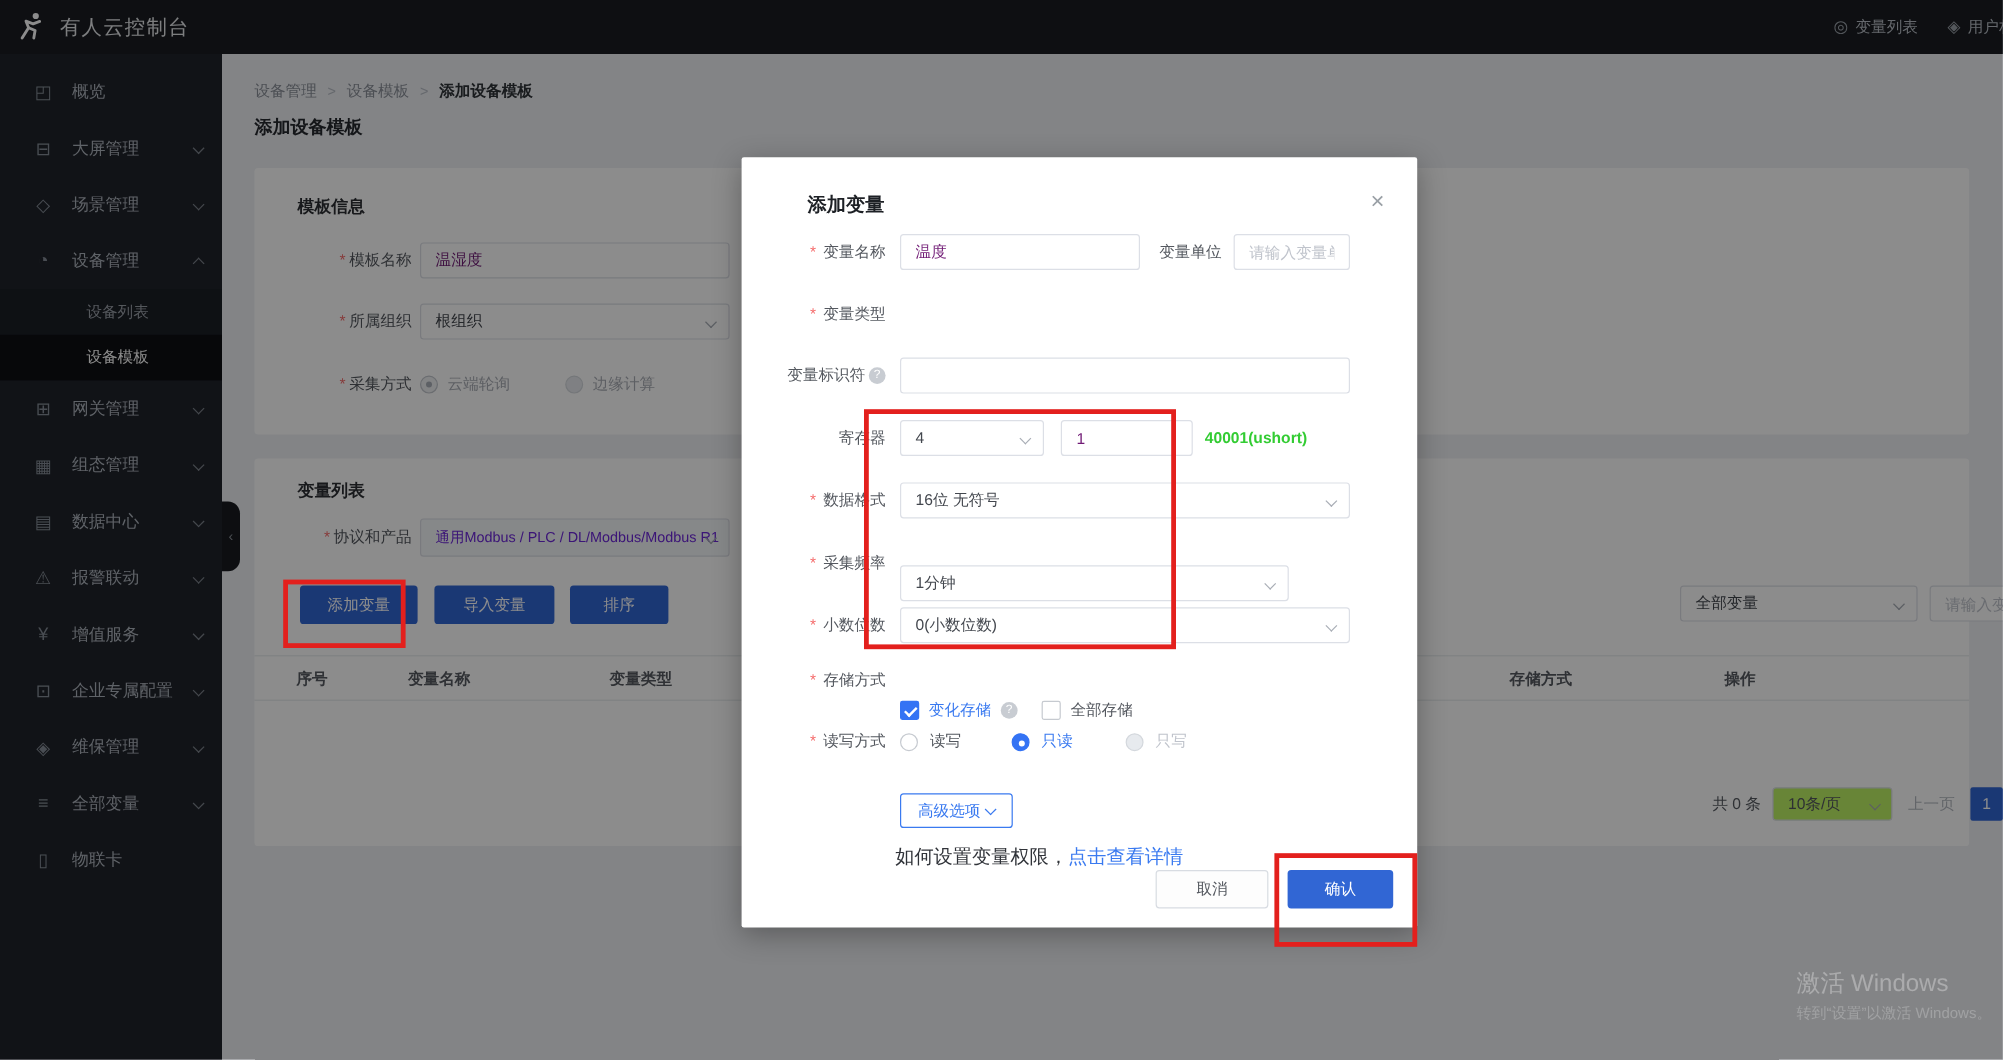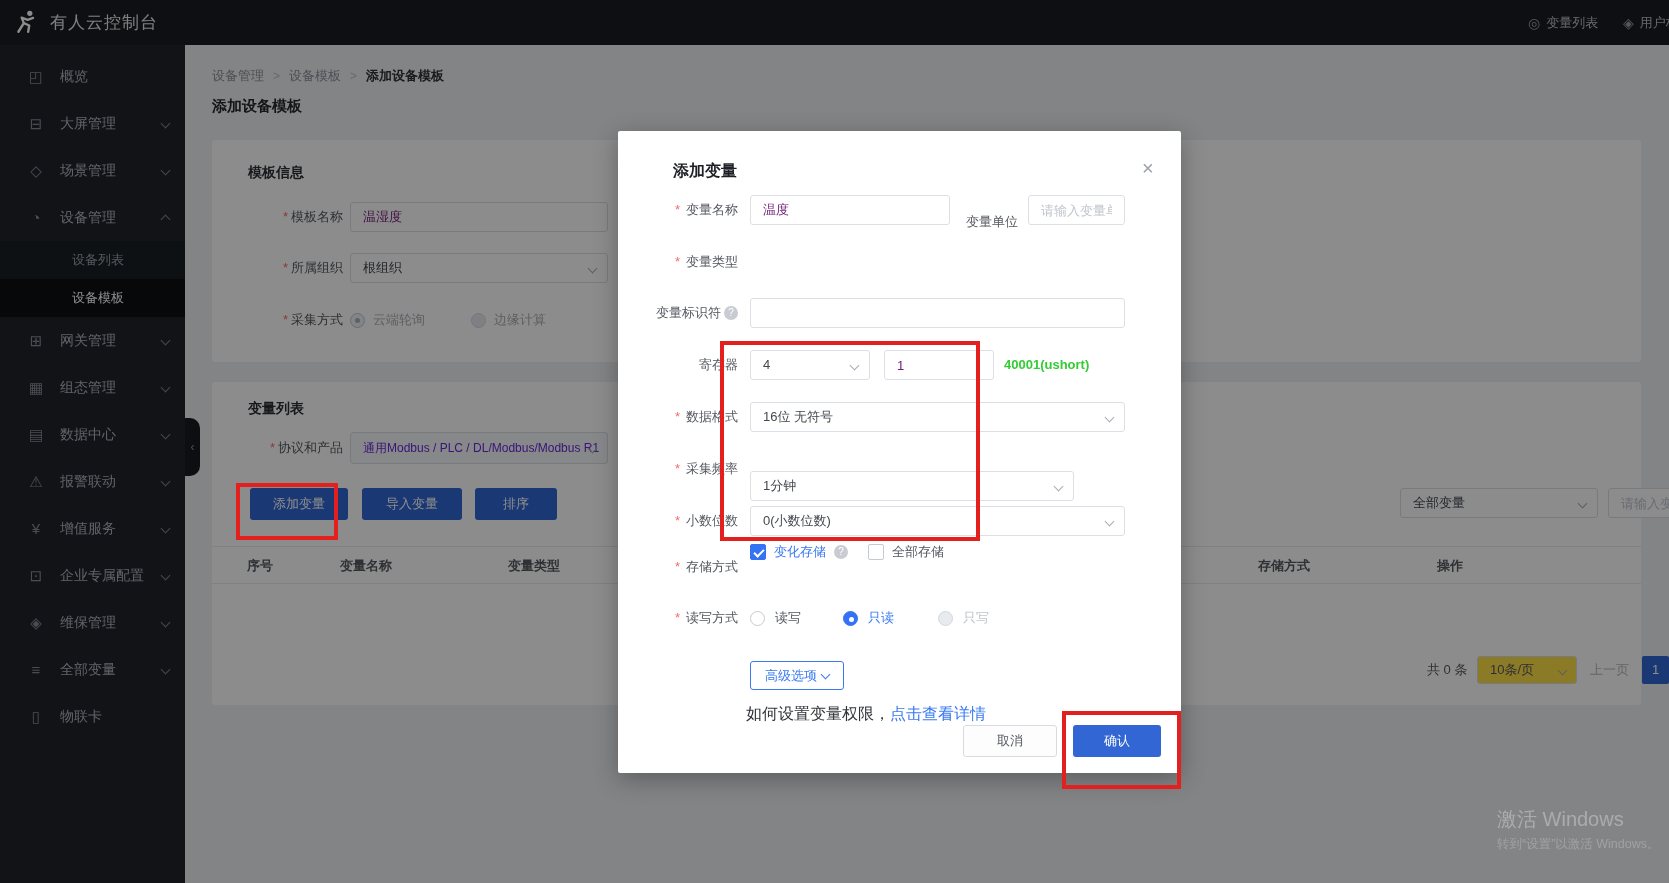--- a/index.html
+++ b/index.html
@@ -65,21 +65,21 @@
   .radio.dis-sel::after { content:""; position:absolute; left:4px; top:4px; width:5px; height:5px; border-radius:50%; background:#aab0b8; }
 
   .btn { position:absolute; height:32px; border:none; border-radius:3px; background:#3166d4; color:#fff;
     font-size:13px; cursor:pointer; font-family:inherit; }
 
   .thead { position:absolute; left:0; top:164px; width:1429px; height:38px;
     border-top:1px solid #e8ebee; border-bottom:1px solid #e8ebee; }
   .th { position:absolute; top:0; line-height:38px; font-size:13px; font-weight:bold; color:#565a61; }
 
   .pg { position:absolute; top:274px; height:28px; font-size:13px; color:#565a61; }
-  .pg-box { position:absolute; height:28px; border:1px solid #dcdfe6; border-radius:3px; background:#fde047;
+  .pg-box { position:absolute; height:28px; border:1px solid #dcdfe6; border-radius:3px; background:#bef264;
     line-height:26px; padding:0 24px 0 12px; color:#54585f; }
   .pg-prev { color:#b3b8bf; }
   .pg-page { position:absolute; width:27px; height:28px; background:#3166d4; color:#fff; text-align:center;
     line-height:28px; border-radius:2px; font-size:13px; }
 
   
   .overlay { position:absolute; left:0; top:0; width:1669px; height:883px; background:rgba(0,0,0,0.45); z-index:50; }
   .modal { position:absolute; left:618px; top:131px; width:563px; height:642px; background:#fff;
     border-radius:2px; box-shadow:0 6px 24px rgba(0,0,0,0.3); z-index:100; }
   .m-title { position:absolute; left:55px; top:30px; font-size:16px; font-weight:bold; color:#1d2025; }
@@ -279,21 +279,21 @@
 
 <div class="modal">
   <div class="m-title">添加变量</div>
   <div class="m-close">×</div>
 
   <div class="m-label" style="top:64px;">
       <span class="req">*</span>
       <span>变量名称</span>
     </div>
   <input class="ipt" style="left: 132px; top: 64px; width: 200px;" readonly="" value="温度">
-  <div class="m-label" style="left:332px; top:76px; width:68px;">
+  <div class="m-label" style="left:332px; top:64px; width:68px;">
       <span>变量单位</span>
     </div>
   <input class="ipt" style="left: 410px; top: 64px; width: 97px;" placeholder="请输入变量单位">
 
   <div class="m-label" style="top:116px;">
       <span class="req">*</span>
       <span>变量类型</span>
     </div>
 
   <div class="m-label" style="top:167px;">
@@ -336,21 +336,21 @@
     </div>
   <div class="dd" style="left:132px; top:375px; width:375px;">
     <span>0(小数位数)</span>
     <span class="caret dd-caret"></span>
   </div>
 
   <div class="m-label" style="top:425px; line-height:22px;">
       <span class="req">*</span>
       <span>存储方式</span>
     </div>
-  <div class="inline-row" style="left:132px; top:410px; height:22px; gap:8px;">
+  <div class="inline-row" style="left:132px; top:450px; height:22px; gap:8px;">
     <span class="cb on"></span>
     <span class="blue-text">变化存储</span>
     <span class="q-icon"></span>
     <span style="width:4px;"></span>
     <span class="cb"></span>
     <span>全部存储</span>
   </div>
 
   <div class="m-label" style="top:476px; line-height:22px;">
       <span class="req">*</span>

